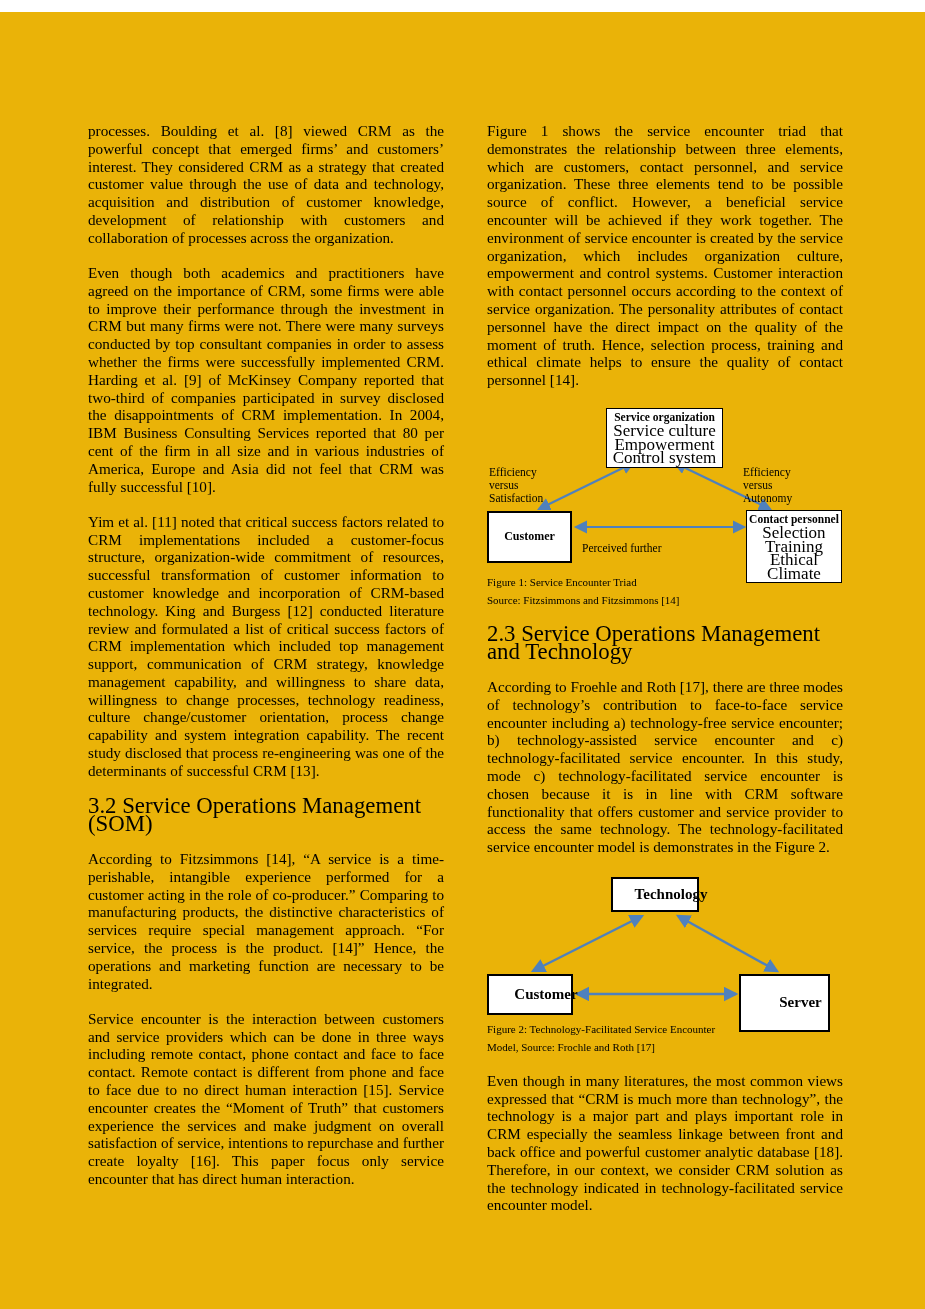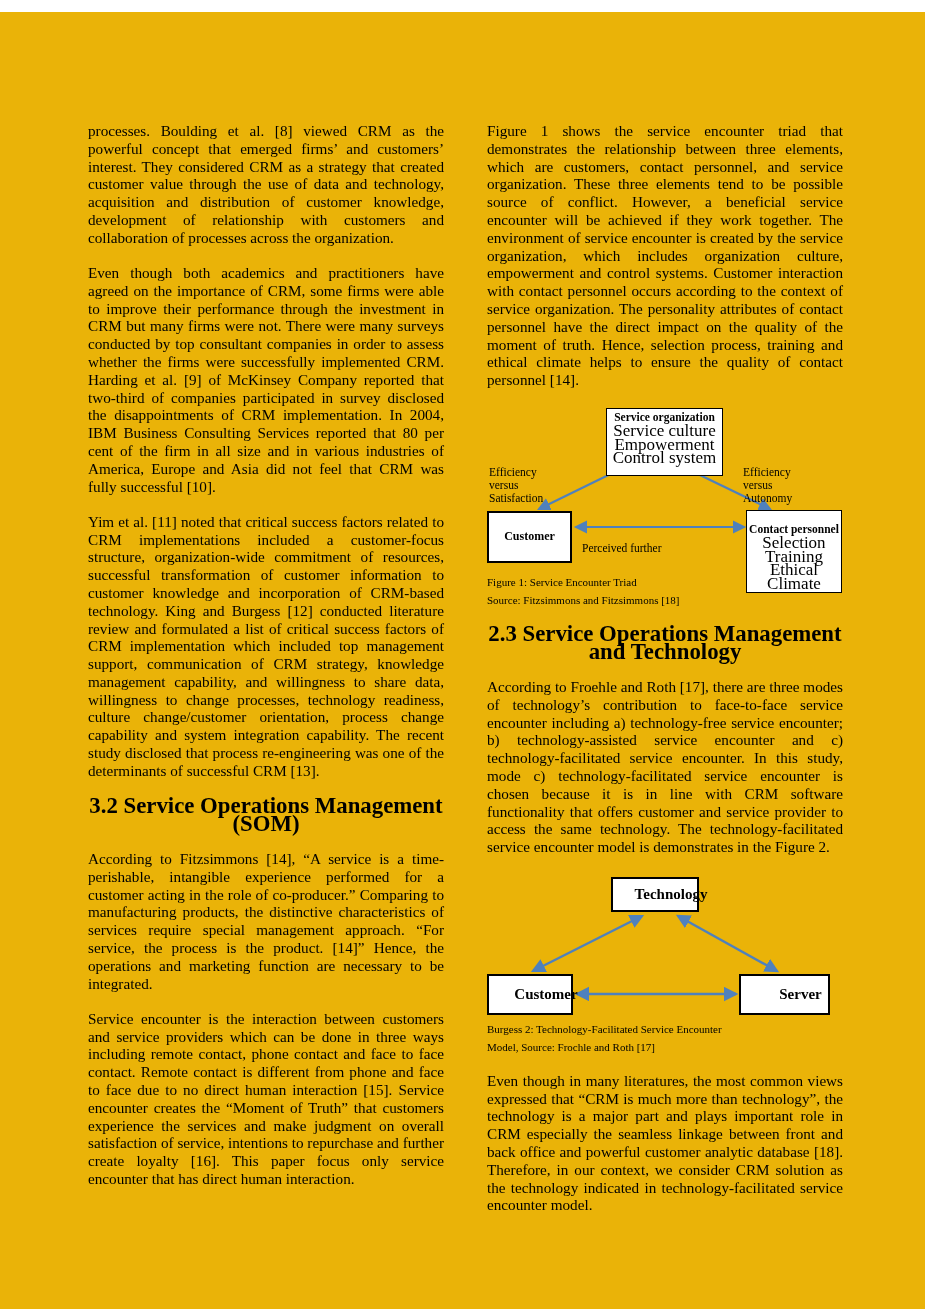--- a/index.html
+++ b/index.html
@@ -14,59 +14,59 @@
   .col {
     position: absolute; top: 110px; width: 356px;
     font-size: 15.2px; line-height: 17.8px;
     text-align: justify; color: #000;
   }
   .col-left  { left: 88px; }
   .col-right { left: 487px; }
 
   .para { margin: 0 0 17.4px 0; }
   .sec-heading {
-    font-weight: bold; text-align: center;
+    font-weight: normal; text-align: left;
     margin: 0 0 17.4px 0;
   }
 
   
   .figure { position: relative; margin: 0 0 2px 0; }
   .fig1 { width: 356px; height: 166px; }
   .fig2 { width: 356px; height: 146px; }
   .fig-arrows { position: absolute; left: 0; top: 0; }
 
   .fig-box {
     position: absolute; box-sizing: border-box;
     background: #fff; border: 1.5px solid #000;
     text-align: center;
   }
   .fig-box-title { font-weight: bold; font-size: 11.5px; line-height: 14px; }
   .fig-box-items { font-size: 17px; line-height: 13.5px; white-space: pre-line; }
 
-  .f1-org      { left: 119px; top: 2px;   width: 117px; padding: 1px 2px 10px; }
+  .f1-org      { left: 119px; top: 2px;   width: 117px; padding: 1px 2px 2px; }
   .f1-customer { left: 0;     top: 105px; width: 85px;  height: 52px; border-width: 2px;
                  display: flex; align-items: center; justify-content: center;
                  font-weight: bold; font-size: 12px; }
-  .f1-contact  { left: 259px; top: 104px; width: 96px; padding: 11px 2px 2px; }
+  .f1-contact  { left: 259px; top: 104px; width: 96px; padding: 1px 2px 2px; }
 
   .fig-edge-label {
     position: absolute; text-align: left;
     font-size: 11.5px; line-height: 13px; white-space: pre-line;
   }
   .f1-left-label  { left: 2px;   top: 60px;  width: 86px; }
   .f1-right-label { left: 256px; top: 60px;  width: 92px; }
   .f1-bottom-label{ left: 95px;  top: 136px; width: 140px; }
 
   .f2-box {
     display: flex; align-items: center; justify-content: center;
     font-weight: bold; font-size: 15px; border-width: 2px; padding-left: 32px;
   }
   .f2-tech     { left: 124px; top: 4px;   width: 88px; height: 35px; }
   .f2-customer { left: 0;     top: 101px; width: 86px; height: 41px; }
-  .f2-server   { left: 252px; top: 101px; width: 91px; height: 41px; }
+  .f2-server   { left: 252px; top: 101px; width: 91px; height: 58px; }
 
   .fig-caption {
     text-align: left; margin: 2px 0 15px 0;
     font-size: 11px; line-height: 17.8px;
   }
 </style>
 </head>
 <body>
 
 <div class="page">
@@ -116,21 +116,21 @@
         <div class="fig-box-items">Selection
 Training
 Ethical Climate</div>
       </div>
 
       <div class="fig-edge-label f1-bottom-label">Perceived further</div>
     </div>
 
     <div class="fig-caption">
       <div>Figure 1: Service Encounter Triad</div>
-      <div>Source: Fitzsimmons and Fitzsimmons [18]</div>
+      <div>Source: Fitzsimmons and Fitzsimmons [14]</div>
     </div>
 
     <h2 class="sec-heading">2.3 Service Operations Management and Technology</h2>
 
     <p class="para">According to Froehle and Roth [17], there are three modes of technology’s contribution to face-to-face service encounter including a) technology-free service encounter; b) technology-assisted service encounter and c) technology-facilitated service encounter. In this study, mode c) technology-facilitated service encounter is chosen because it is in line with CRM software functionality that offers customer and service provider to access the same technology. The technology-facilitated service encounter model is demonstrates in the Figure 2.</p>
 
     <div class="figure fig2">
       <svg class="fig-arrows" width="356" height="146">
         <defs>
           <marker id="ah2" markerWidth="7" markerHeight="7" refX="5" refY="3" orient="auto-start-reverse">
@@ -141,20 +141,20 @@
         <line x1="191" y1="43" x2="290" y2="98" stroke-width="2.4" marker-start="url(#ah2)" marker-end="url(#ah2)" stroke="#4f81bd"></line>
         <line x1="90" y1="121" x2="249" y2="121" stroke-width="2.4" marker-start="url(#ah2)" marker-end="url(#ah2)" stroke="#4f81bd"></line>
       </svg>
 
       <div class="fig-box f2-box f2-tech">Technology</div>
       <div class="fig-box f2-box f2-customer">Customer</div>
       <div class="fig-box f2-box f2-server">Server</div>
     </div>
 
     <div class="fig-caption">
-      <div>Burgess 2: Technology-Facilitated Service Encounter</div>
+      <div>Figure 2: Technology-Facilitated Service Encounter</div>
       <div>Model, Source: Frochle and Roth [17]</div>
     </div>
 
     <p class="para">Even though in many literatures, the most common views expressed that “CRM is much more than technology”, the technology is a major part and plays important role in CRM especially the seamless linkage between front and back office and powerful customer analytic database [18]. Therefore, in our context, we consider CRM solution as the technology indicated in technology-facilitated service encounter model.</p>
   </div>
 
 </div>
 
 </body></html>

